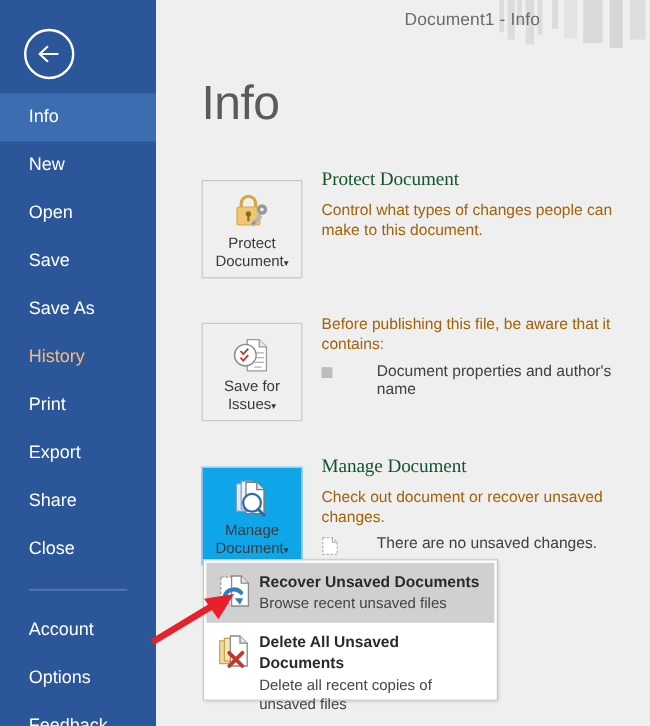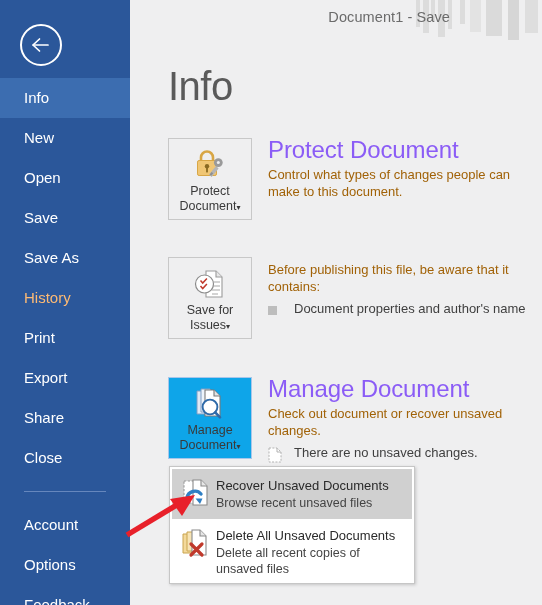--- a/index.html
+++ b/index.html
@@ -59,63 +59,63 @@
   }
   .page-title{
     position:absolute;left:38px;top:26px;
     font-size:40px;color:#5a5a5a;font-weight:400;
     letter-spacing:-.5px;line-height:40px;
   }
 
   
   .block{position:absolute;left:38px;width:370px;}
   .tile{
-    position:absolute;left:0;top:0;width:84px;height:82px;
+    position:absolute;left:0;top:12px;width:84px;height:82px;
     border:1px solid #c8c8c8;background:#efeff0;
     box-sizing:border-box;
     display:flex;flex-direction:column;align-items:center;
     cursor:pointer;
   }
   .tile.highlight{background:#0ea5e9;border-color:#a8c6ea;}
   .tile .glyph{height:36px;margin-top:8px;display:flex;align-items:center;justify-content:center;}
   .tile .tlabel{
     font-size:12.5px;color:#3a3a3a;text-align:center;line-height:15px;
     margin-top:1px;
   }
   .tile .caret{font-size:8px;color:#3a3a3a;}
   .block .body{position:absolute;left:100px;top:0;width:272px;}
   .block h3{
-    margin:0;font-size:24px;font-weight:400;color:#8b5cf6;
-    line-height:24px;letter-spacing:-.1px;
+    margin:0;font-size:16px;font-weight:400;color:#14532d;
+    line-height:24px;letter-spacing:-.1px;font-family:Liberation Serif, serif;
   }
   .block p{
     margin:4px 0 0 0;font-size:13px;color:#a16207;line-height:17px;
   }
   .sub-row{
-    display:flex;align-items:flex-start;margin-top:6px;font-size:13px;color:#3f3f3f;
+    display:flex;align-items:flex-start;margin-top:6px;font-size:13px;color:#3f3f3f;gap:20px;
   }
   .sub-row .mark{width:26px;flex:0 0 26px;padding-top:2px;}
   .sq{display:inline-block;width:9px;height:9px;background:#bdbdbd;}
 
   
   .dropdown{
     position:absolute;left:169px;top:466px;width:246px;height:118px;
     background:#ffffff;border:1px solid #c6c6c6;
     box-shadow:1px 1px 3px rgba(0,0,0,.18);
     box-sizing:border-box;
     padding:2px;
   }
   .dd-item{
     position:relative;display:flex;align-items:flex-start;
     padding:7px 6px 8px 6px;cursor:pointer;box-sizing:border-box;
   }
   .dd-item.hover{background:#d0d0d0;}
   .dd-icon{width:38px;flex:0 0 38px;display:flex;justify-content:center;padding-top:2px;}
   .dd-text{flex:1;}
-  .dd-title{font-size:13px;font-weight:normal;color:#2a2a2a;line-height:16px;}
+  .dd-title{font-size:13px;font-weight:bold;color:#2a2a2a;line-height:16px;}
   .dd-desc{font-size:12.5px;color:#444;line-height:16px;margin-top:1px;}
 
   
   .arrow{position:absolute;left:120px;top:485px;width:90px;height:60px;pointer-events:none;}
 </style>
 </head>
 <body>
 
 <div id="root">
 
@@ -125,21 +125,21 @@
       <i style="left:11px;width:6px;height:33px;"></i>
       <i style="left:19px;width:4px;height:21px;"></i>
       <i style="left:26px;width:7px;height:37px;"></i>
       <i style="left:36px;width:4px;height:29px;"></i>
       <i style="left:48px;width:5px;height:24px;"></i>
       <i style="left:58px;width:11px;height:32px;background:#e3e3e3;"></i>
       <i style="left:74px;width:16px;height:36px;background:#dadada;"></i>
       <i style="left:96px;width:11px;height:40px;background:#d6d6d6;"></i>
       <i style="left:113px;width:13px;height:33px;background:#dedede;"></i>
     </div>
-    <div class="title-text">Document1 - Save</div>
+    <div class="title-text">Document1 - Info</div>
   </div>
 
   <div class="sidebar">
 
     <div class="back-btn">
       <span>
         <svg width="22" height="18" viewBox="0 0 22 18">
           <path d="M9.5 3 L3 9 L9.5 15" fill="none" stroke="#ffffff" stroke-width="1.7" stroke-linecap="round" stroke-linejoin="round"></path>
           <line x1="3.2" y1="9" x2="18" y2="9" stroke="#ffffff" stroke-width="1.7" stroke-linecap="round"></line>
         </svg>

